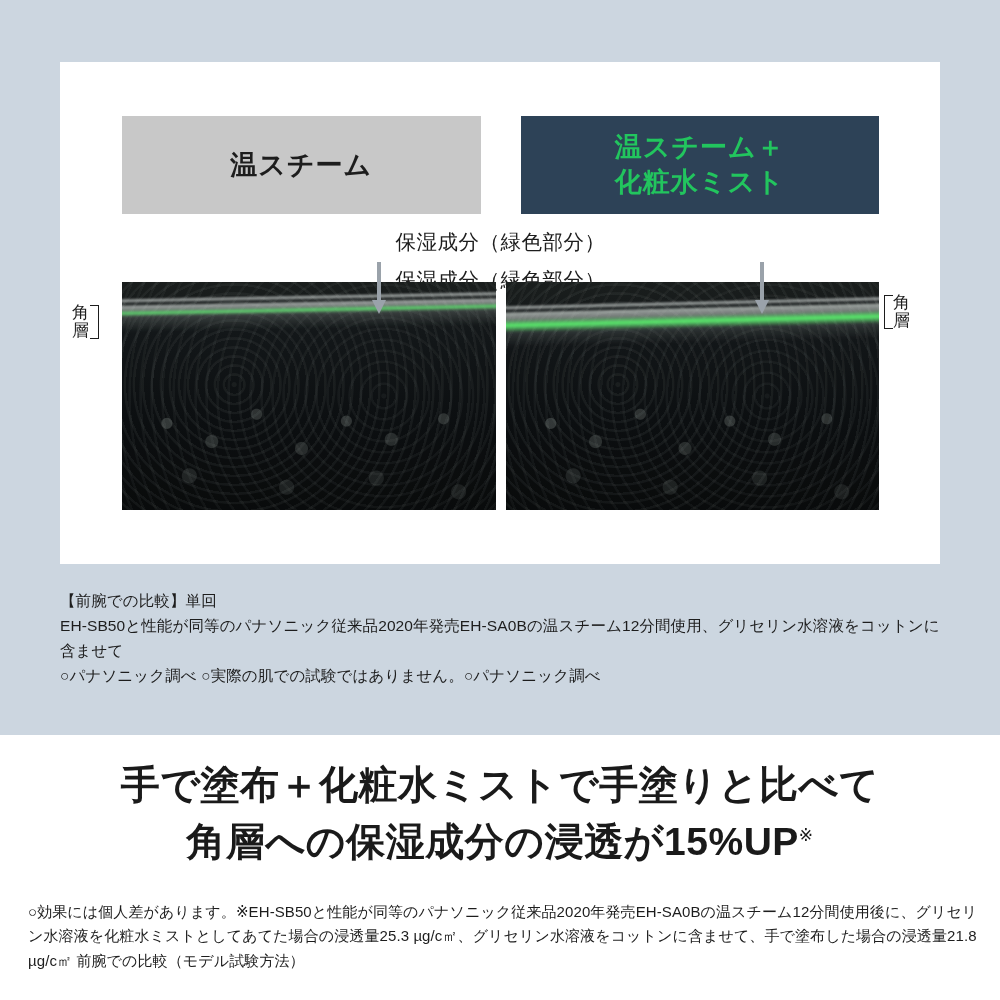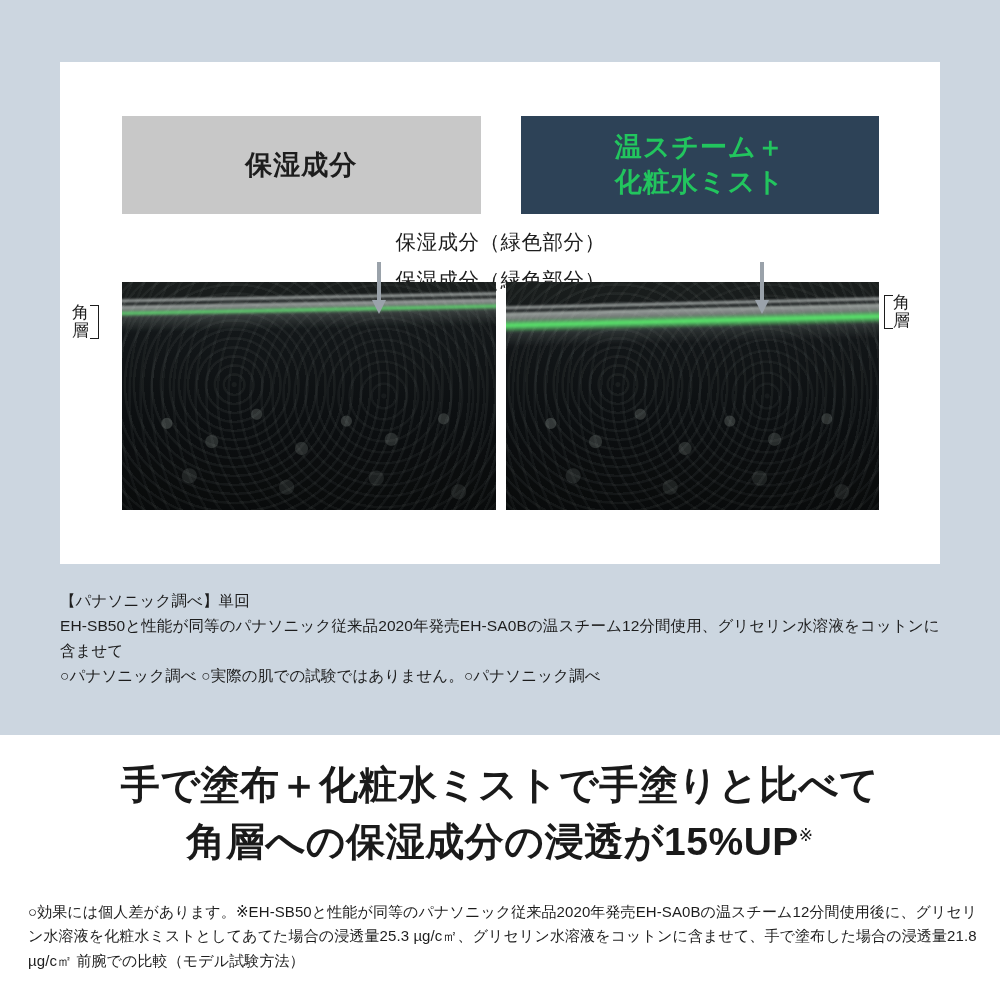--- a/index.html
+++ b/index.html
@@ -246,21 +246,21 @@
   }
 </style>
 </head>
 <body>
 
 <div class="top-band">
 
   <div class="white-card">
 
     <div class="hdr-row">
-      <div class="hdr-box hdr-left">保湿成分</div>
+      <div class="hdr-box hdr-left">温スチーム</div>
       <div class="hdr-box hdr-right" style="white-space: pre-line;">温スチーム＋
 化粧水ミスト</div>
     </div>
 
     <div class="cap-row">
       <div class="cap">保湿成分（緑色部分）</div>
       <div class="cap">保湿成分（緑色部分）</div>
     </div>
 
     <div class="img-row">
@@ -294,21 +294,21 @@
     </div>
     <div class="bracket-label lbl-right">
       <span class="brk rightside"></span>
       <span class="txt">角
 層</span>
     </div>
 
   </div>
 
   <div class="note">
-    <div>【パナソニック調べ】単回</div>
+    <div>【前腕での比較】単回</div>
     <div>EH-SB50と性能が同等のパナソニック従来品2020年発売EH-SA0Bの温スチーム12分間使用、グリセリン水溶液をコットンに含ませて</div>
     <div>○パナソニック調べ ○実際の肌での試験ではありません。○パナソニック調べ</div>
   </div>
 </div>
 
 <div class="bottom">
   <div class="headline">
     <div>手で塗布＋化粧水ミストで手塗りと比べて</div>
     <div>
       <span>角層への保湿成分の浸透が15%UP</span><span class="sup">※</span>

